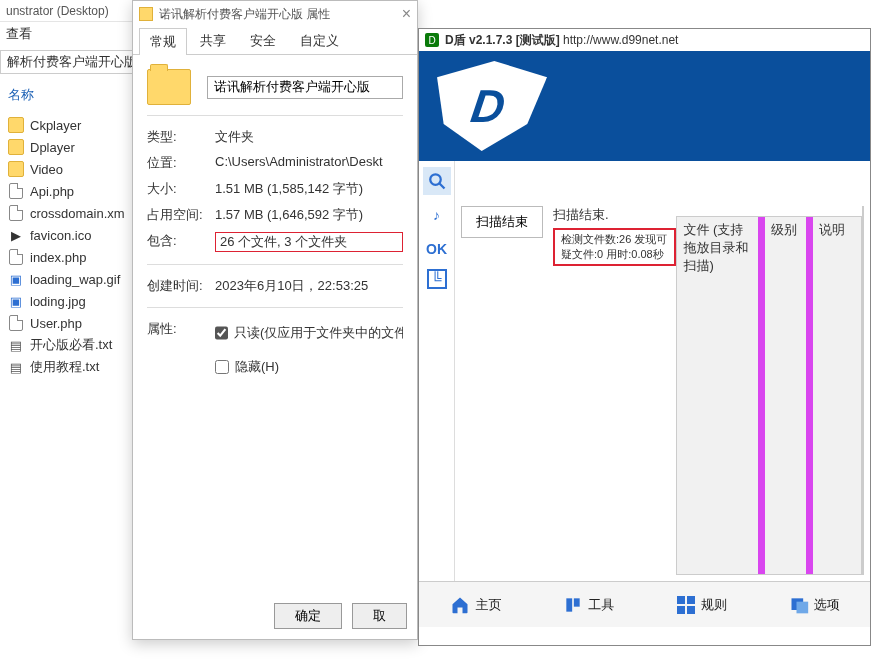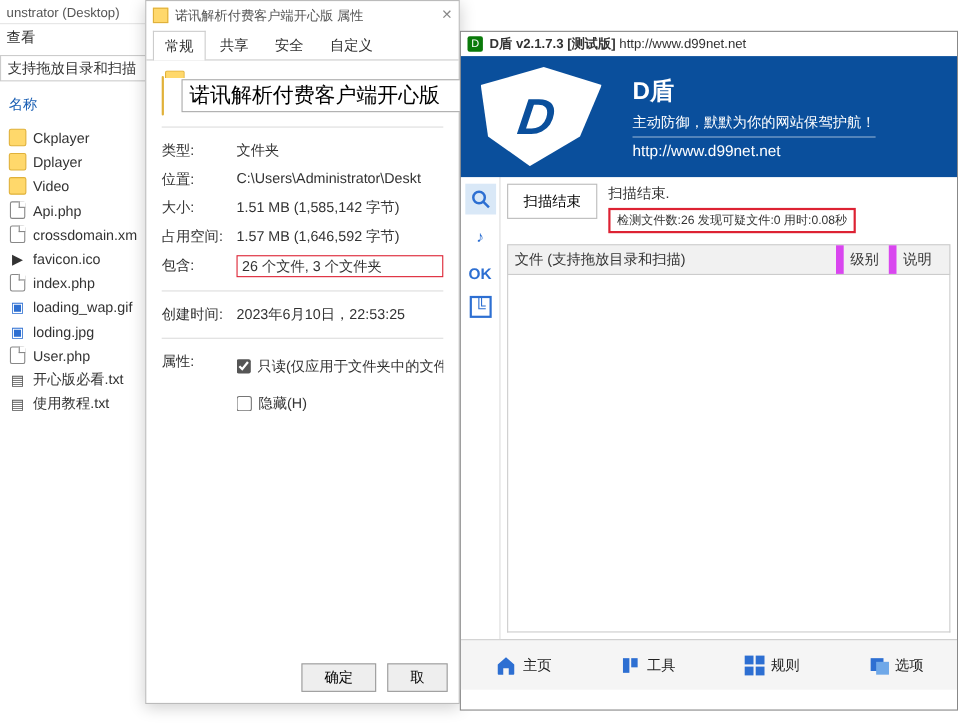--- a/index.html
+++ b/index.html
@@ -26,21 +26,21 @@
 .propdlg-title { height:26px; display:flex; align-items:center; padding:0 6px; font-size:12px; color:#555; }
 .propdlg-title .tico { width:14px; height:14px; background:#ffd86b; border:1px solid #e0b13a; margin-right:6px; }
 .propdlg-title .close { margin-left:auto; color:#888; font-size:16px; cursor:pointer; }
 .tabs { display:flex; border-bottom:1px solid #ccc; padding:0 6px; gap:2px; font-size:13px; }
 .tab { padding:4px 10px; border:1px solid transparent; border-bottom:none; cursor:pointer; }
 .tab.active { border-color:#ccc; background:#fff; position:relative; top:1px; }
 .prop-body { padding:14px 14px; }
 .prop-top { display:flex; align-items:center; gap:16px; margin-bottom:10px; }
 .big-folder { width:44px; height:36px; background:#ffd86b; border:1px solid #e0b13a; border-radius:2px; position:relative; }
 .big-folder::before { content:""; position:absolute; left:2px; top:-6px; width:16px; height:6px; background:#ffd86b; border:1px solid #e0b13a; border-bottom:none; border-radius:2px 2px 0 0; }
-.name-box { flex:1; border:1px solid #aaa; padding:3px 6px; font-size:19px; }
+.name-box { flex:1; border:1px solid #aaa; padding:3px 6px; font-size:13px; }
 .sep { border:none; border-top:1px solid #ddd; margin:8px 0; }
 .prop-row { display:flex; gap:6px; padding:4px 0; font-size:13px; }
 .prop-row .k { width:62px; color:#333; }
 .prop-row .v { flex:1; color:#333; overflow:hidden; white-space:nowrap; }
 .hl { border:1px solid #d23; padding:0 4px; }
 .chk { display:flex; align-items:center; gap:6px; padding:4px 0; font-size:13px; }
 .chk input { width:14px; height:14px; }
 .btn { border:1px solid #999; background:#eee; padding:3px 20px; font-size:13px; cursor:pointer; }
 .prop-foot { position:absolute; bottom:10px; right:10px; display:flex; gap:10px; }
 
@@ -53,21 +53,21 @@
 .d99-logo { width:130px; height:90px; position:relative; }
 .d99-logo .shield { width:110px; height:90px; background:#fff; clip-path:polygon(50% 0,100% 18%,88% 70%,50% 100%,12% 70%,0 18%); transform:skewX(-8deg); display:flex; align-items:center; justify-content:center; }
 .d99-logo .shield span { color:#0a4f9c; font-size:46px; font-weight:900; font-style:italic; }
 .d99-banner-text { display:flex; flex-direction:column; gap:4px; font-size:13px; }
 .d99-banner-text .big { font-size:22px; font-weight:bold; }
 .d99-banner-text .url { border-top:1px solid rgba(255,255,255,.6); padding-top:4px; font-size:14px; }
 .d99-main { display:flex; height:420px; }
 .d99-side { width:36px; background:#fff; border-right:1px solid #ddd; display:flex; flex-direction:column; align-items:center; padding-top:6px; gap:6px; }
 .side-btn { width:28px; height:28px; display:flex; align-items:center; justify-content:center; color:#2d6fd2; font-weight:bold; font-size:14px; cursor:pointer; }
 .side-btn.active { background:#d9e8f7; }
-.d99-content { flex:1; padding:6px; display:flex; flex-direction:column; }
+.d99-content { flex:1; padding:6px; display:flex; flex-direction:row;margin-top:39px; }
 .scan-top { display:flex; gap:10px; align-items:flex-start; }
 .scan-btn { border:1px solid #bbb; padding:6px 14px; font-size:13px; background:#fff; cursor:pointer; }
 .scan-info { flex:1; font-size:13px; }
 .scan-res { border:2px solid #d23; padding:2px 6px; margin-top:4px; font-size:11px; display:inline-block; }
 .grid-head { display:flex; border:1px solid #ccc; background:#f1f1f1; margin-top:10px; font-size:13px; }
 .gh { padding:4px 6px; border-right:7px solid #d946ef; }
 .gh.c1 { flex:1; }
 .gh.c2 { width:48px; }
 .gh.c3 { width:48px; border-right:none; }
 .grid-body { flex:1; border:1px solid #ccc; border-top:none; background:#fff; }
@@ -85,21 +85,21 @@
 <body>
 
 <div class="explorer">
   <div class="explorer-titlebar">
     <span>unstrator (Desktop)</span>
   </div>
   <div class="explorer-menubar">
     <span>查看</span>
   </div>
   <div class="explorer-bread">
-    <span>支持拖放目录和扫描</span>
+    <span>解析付费客户端开心版</span>
   </div>
   <div class="file-pane">
     <div class="pane-caption">名称</div>
     <div id="file-rows">
         <div class="file-row">
           <span class="ico ico-folder"></span>
           <span>Ckplayer</span>
         </div>
         <div class="file-row">
           <span class="ico ico-folder"></span>
@@ -229,25 +229,20 @@
 <div class="d99">
   <div class="d99-title">
     <span class="d99-badge">D</span>
     <span><b>D盾 v2.1.7.3 [测试版] </b><span>http://www.d99net.net</span></span>
   </div>
   <div class="d99-banner">
     <div class="d99-logo">
       <div class="shield">
           <span>D</span>
         </div>
-    </div>
-    <div class="d99-banner-text">
-      <span class="big">D盾</span>
-      <span>主动防御，默默为你的网站保驾护航！</span>
-      <span class="url">http://www.d99net.net</span>
     </div>
   </div>
   <div class="d99-main">
     <div class="d99-side">
       <div class="side-btn active">
         <svg width="18" height="18" viewBox="0 0 24 24" fill="none" stroke="#2d6fd2" stroke-width="3">
             <circle cx="10" cy="10" r="7"></circle>
             <line x1="15" y1="15" x2="22" y2="22"></line>
           </svg>
       </div>

